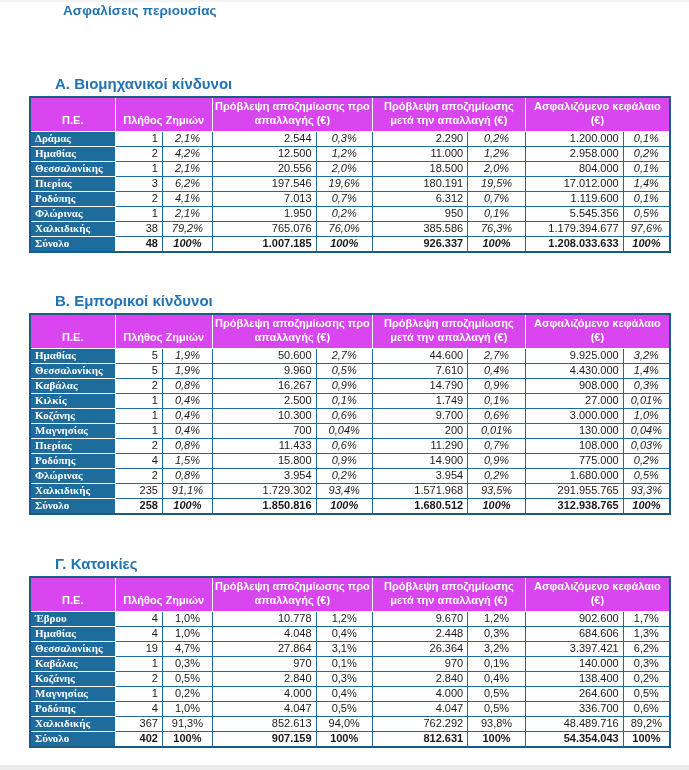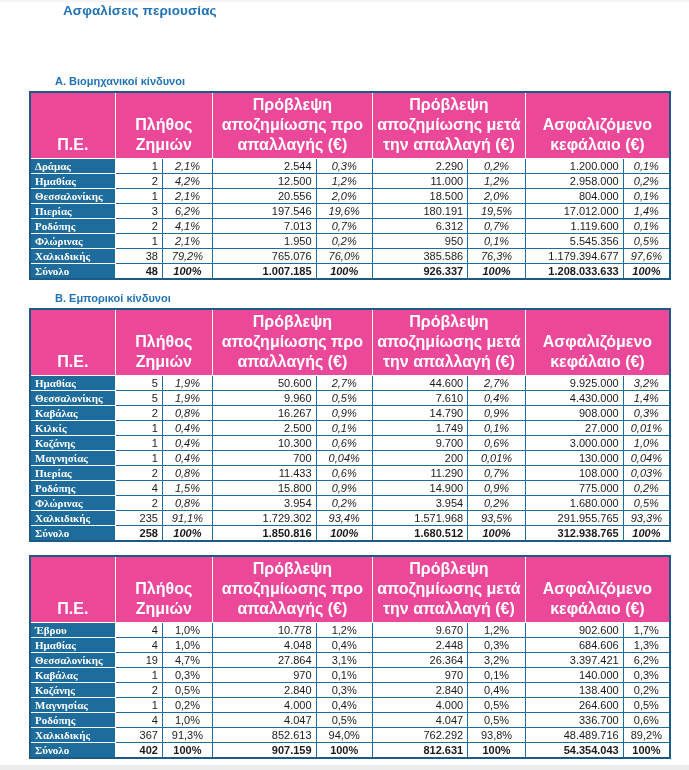--- a/index.html
+++ b/index.html
@@ -18,30 +18,30 @@
     position: absolute; left: 63px; top: 3px; margin: 0;
     font-size: 13.5px; font-weight: bold; color: #2173b4;
     letter-spacing: 0.1px;
   }
   .section { position: absolute; left: 0; width: 689px; }
   #sec-industrial  { top: 75px; }
   #sec-commercial  { top: 292px; }
   #sec-residences  { top: 555px; }
   .section-title {
     margin: 0 0 4px 55px;
-    font-size: 11px; font-weight: bold; color: #2173b4;
+    font-size: 15px; font-weight: bold; color: #2173b4;
   }
   table.ins {
     border-collapse: collapse; table-layout: fixed;
     margin-left: 29px; width: 642px;
     border: 2px solid #1a5a85;
   }
   table.ins th {
-    background: #ec4899; color: #ffffff;
-    font-size: 16px; font-weight: bold; line-height: 1.25;
+    background: #d946ef; color: #ffffff;
+    font-size: 11px; font-weight: bold; line-height: 1.25;
     text-align: center; vertical-align: bottom;
     padding: 2px 2px 3px 2px;
     border: 1px solid #ffffff;
   }
   table.ins td {
     font-size: 11px; line-height: 13px; height: 13px;
     padding: 0.5px 4px;
     border: 1px solid #1e6c9b;
     background: #ffffff;
     white-space: nowrap; overflow: hidden;
@@ -321,20 +321,21 @@
           <td class="num">1.680.512</td>
           <td class="pct">100%</td>
           <td class="num">312.938.765</td>
           <td class="pct">100%</td>
         </tr>
       </tbody>
     </table>
 </div>
 
 <div class="section" id="sec-residences">
+  <h2 class="section-title">Γ. Κατοικίες</h2>
   <table class="ins">
       <colgroup>
         <col style="width: 13.3%;">
         <col style="width: 7.4%;">
         <col style="width: 7.8%;">
         <col style="width: 16.2%;">
         <col style="width: 8.8%;">
         <col style="width: 14.9%;">
         <col style="width: 9%;">
         <col style="width: 15.3%;">

